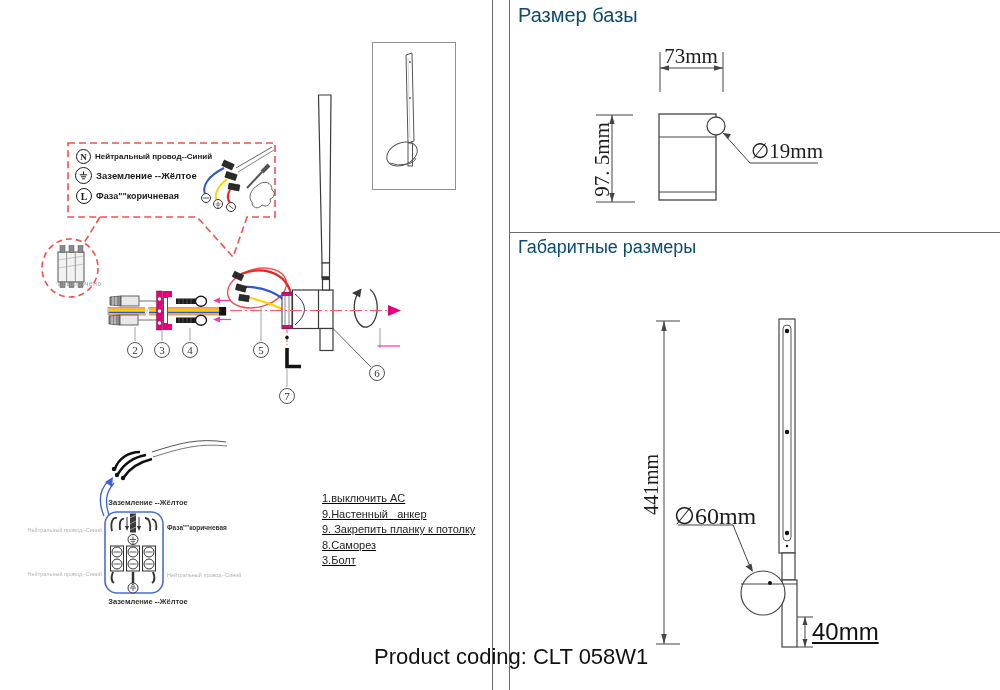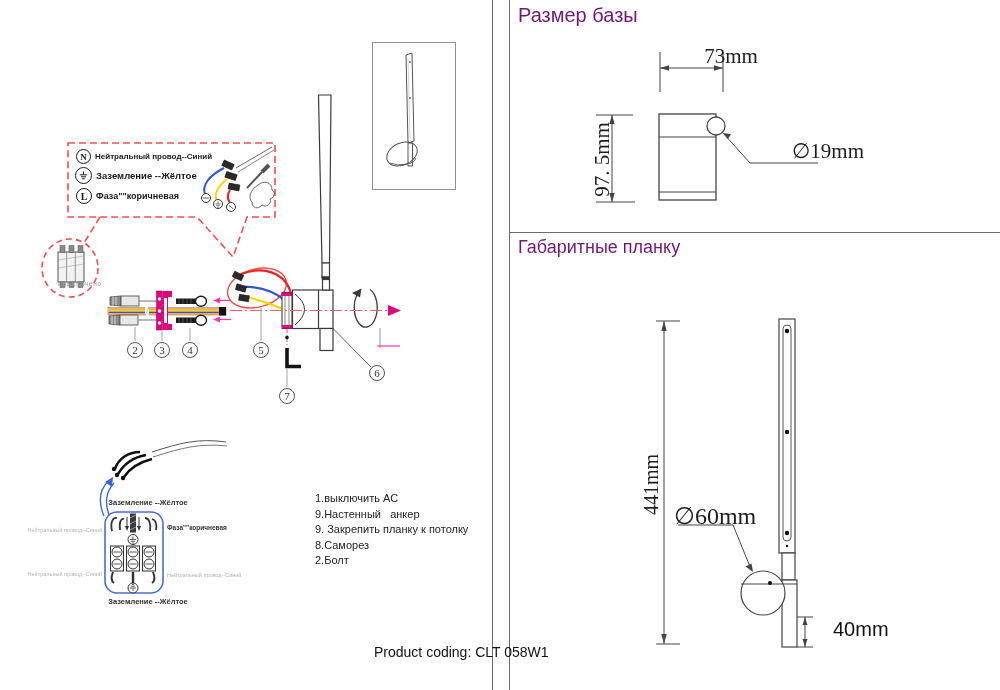--- a/index.html
+++ b/index.html
@@ -15,21 +15,21 @@
   
   .co{position:absolute;width:16px;height:16px;border:1px solid #555;border-radius:50%;
       background:#fff;display:flex;align-items:center;justify-content:center;
       font:11px "Liberation Serif",serif;color:#333;box-sizing:border-box;}
   
   .ins{white-space:pre;font-size:11px;line-height:15.5px;color:#222;}
   
   .tlab{position:absolute;color:#333;font-size:7.5px;font-weight:600;}
   .glab{position:absolute;color:#b3b3b3;font-size:5.5px;}
   
-  .sect-title{position:absolute;color:#701a75;}
+  .sect-title{position:absolute;color:#0c4a6e;}
   .dim{position:absolute;font-family:"Liberation Serif",serif;color:#1d1d1d;}
   .rot{transform:rotate(-90deg);text-align:center;}
 </style>
 </head>
 <body>
 
 <div id="page">
 
 <svg width="1000" height="690" viewBox="0 0 1000 690">
 
@@ -365,41 +365,41 @@
 
 <div class="abs" style="left:56px;top:280px;font-size:6.5px;color:#999;letter-spacing:0.6px;">①выключено</div>
 
 <div class="co" style="left:127px;top:342px;">2</div>
 <div class="co" style="left:154px;top:342px;">3</div>
 <div class="co" style="left:182px;top:342px;">4</div>
 <div class="co" style="left:253px;top:342px;">5</div>
 <div class="co" style="left:369px;top:365px;">6</div>
 <div class="co" style="left:279px;top:388px;">7</div>
 
-<div class="abs" style="left:315px;top:491px;">
+<div class="abs" style="left:322px;top:491px;text-decoration:underline;">
   <div class="ins">1.выключить AC</div>
   <div class="ins">9.Настенный   анкер</div>
   <div class="ins">9. Закрепить планку к потолку</div>
   <div class="ins">8.Саморез</div>
-  <div class="ins">2.Болт</div>
+  <div class="ins">3.Болт</div>
 </div>
 
 <div class="tlab" style="left:106px;top:498px;width:84px;text-align:center;">Заземление --Жёлтое</div>
 <div class="glab" style="left:26px;top:527px;width:76px;text-align:right;">Нейтральный провод--Синий</div>
 <div class="tlab" style="left:167px;top:524px;font-size:6.5px;">Фаза""коричневая</div>
 <div class="glab" style="left:26px;top:571px;width:76px;text-align:right;">Нейтральный провод--Синий</div>
 <div class="glab" style="left:167px;top:572px;">Нейтральный провод--Синий</div>
 <div class="tlab" style="left:106px;top:597px;width:84px;text-align:center;">Заземление --Жёлтое</div>
 
 <div class="sect-title" style="left:518px;top:4px;font-size:20px;">Размер базы</div>
-<div class="sect-title" style="left:518px;top:237px;font-size:18px;">Габаритные планку</div>
-
-<div class="dim" style="left:660px;top:44px;width:62px;text-align:center;font-size:21px;padding-left:40px;">73mm</div>
+<div class="sect-title" style="left:518px;top:237px;font-size:18px;">Габаритные размеры</div>
+
+<div class="dim" style="left:660px;top:44px;width:62px;text-align:center;font-size:21px;">73mm</div>
 <div class="dim rot" style="left:557px;top:147px;width:90px;font-size:21px;">97. 5mm</div>
-<div class="dim" style="left:792px;top:139px;font-size:21px;">∅19mm</div>
+<div class="dim" style="left:751px;top:139px;font-size:21px;">∅19mm</div>
 
 <div class="dim rot" style="left:611px;top:473px;width:80px;font-size:20px;">441mm</div>
 <div class="dim" style="left:674px;top:502px;font-size:24px;">∅60mm</div>
-<div class="abs" style="left:833px;top:618px;font-size:20px;color:#111;">40mm</div>
-
-<div class="abs" style="left:374px;top:644px;font-size:14px;color:#111;">Product coding: CLT 058W1</div>
+<div class="abs" style="left:812px;top:618px;font-size:24px;color:#111;text-decoration:underline;">40mm</div>
+
+<div class="abs" style="left:374px;top:644px;font-size:22px;color:#111;">Product coding: CLT 058W1</div>
 
 </div>
 
 </body></html>

